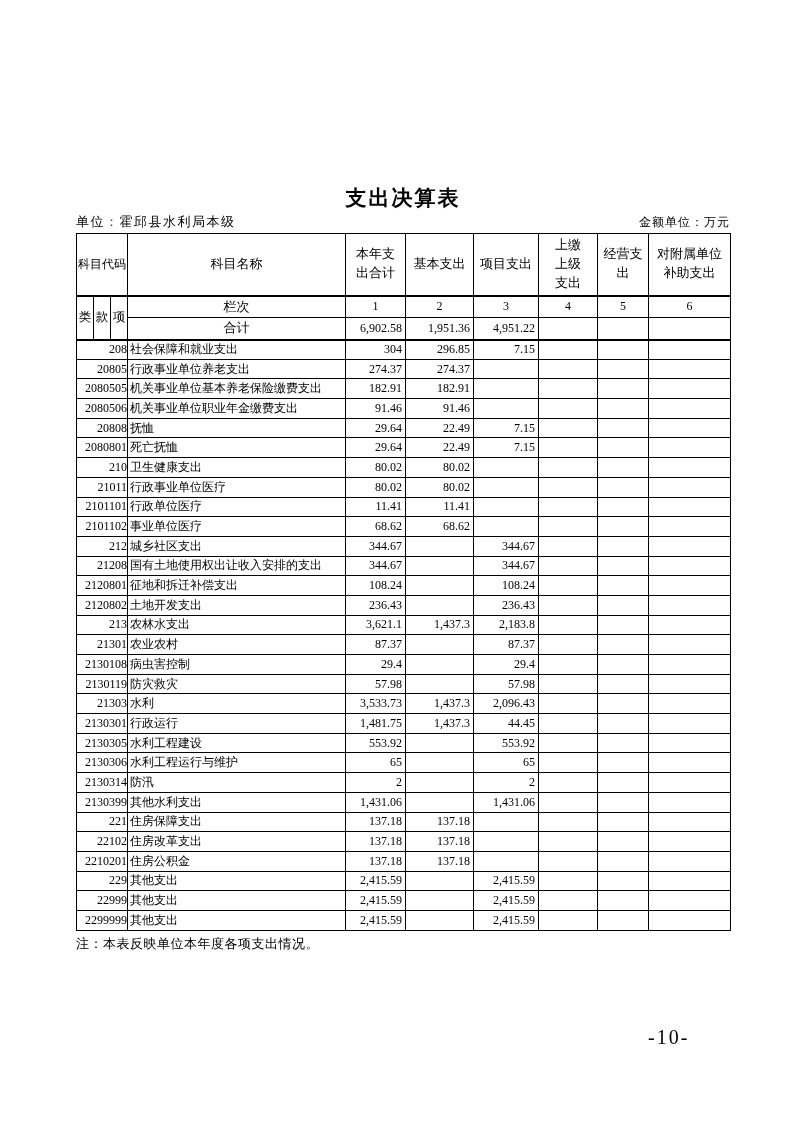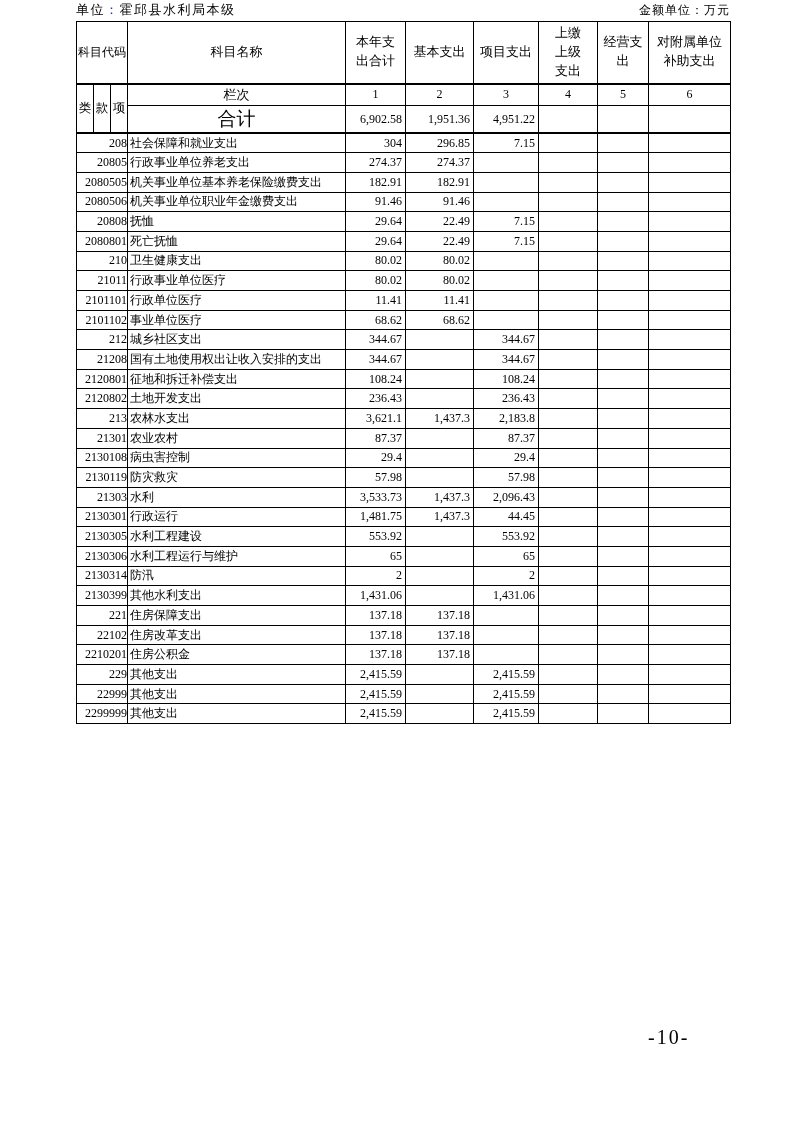--- a/index.html
+++ b/index.html
@@ -66,21 +66,21 @@
   .row-lanci .sub {
     font-size: 12.5px;
     text-align: center;
     padding: 0;
     border-bottom: 2px solid #000;
   }
   .row-lanci .lanci { font-size: 13px; }
   .row-lanci .num-idx { font-size: 12px; text-align: center; }
   .row-total { height: 22px; }
   .row-total th, .row-total td { border-bottom: 2px solid #000; }
-  .row-total .total-label { font-size: 19px; text-align: center; }
+  .row-total .total-label { font-size: 13px; text-align: center; }
   .data-row { height: 19.7px; }
   .data-row td { font-size: 12px; white-space: nowrap; }
   .c-code { text-align: right; padding-left: 2px; font-size: 12px; }
   .c-name { text-align: left; padding-left: 2px; }
   .c-num  { text-align: right; padding-right: 3px; font-size: 12px; }
   .note {
     margin-top: 4px;
     font-size: 13px;
     letter-spacing: 0.5px;
   }
@@ -90,20 +90,21 @@
     top: 1026px;
     font-size: 20px;
     letter-spacing: 2px;
   }
 </style>
 </head>
 <body>
 
 <div class="content">
 
+  <div class="doc-title">支出决算表</div>
 
 
   <div class="meta-row">
     <div class="unit-line"><span>单位</span><span class="colon" style="color: rgb(34, 51, 204);">：</span><span>霍邱县水利局本级</span></div>
     <div class="amount-unit">金额单位：万元</div>
   </div>
 
   <table>
     <colgroup>
       <col style="width:17px">
@@ -447,16 +448,17 @@
           <td class="c-num">2,415.59</td>
           <td class="c-num"></td>
           <td class="c-num">2,415.59</td>
           <td class="c-num"></td>
           <td class="c-num"></td>
           <td class="c-num"></td>
         </tr>
       </tbody>
   </table>
 
+  <div class="note">注：本表反映单位本年度各项支出情况。</div>
 
 </div>
 
 <div class="page-number">-10-</div>
 
 </body></html>

